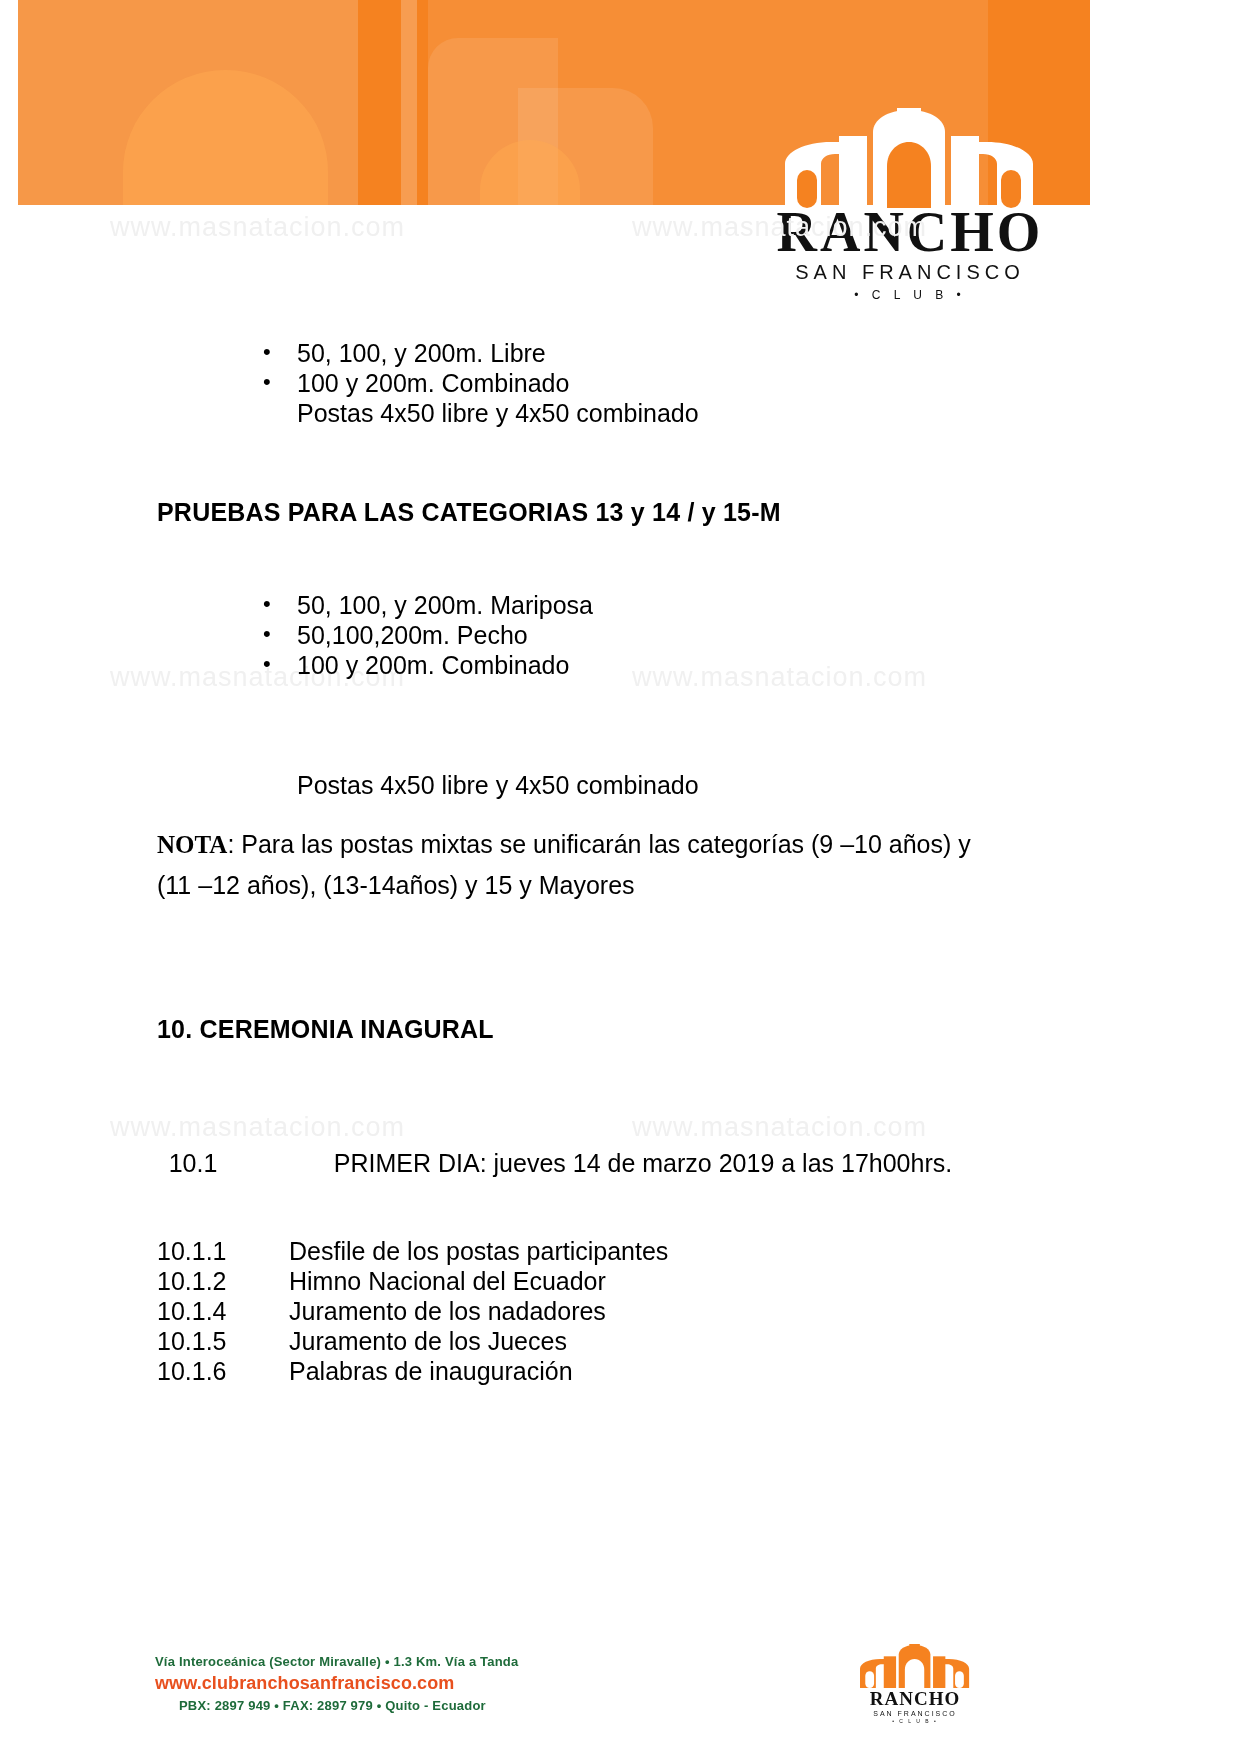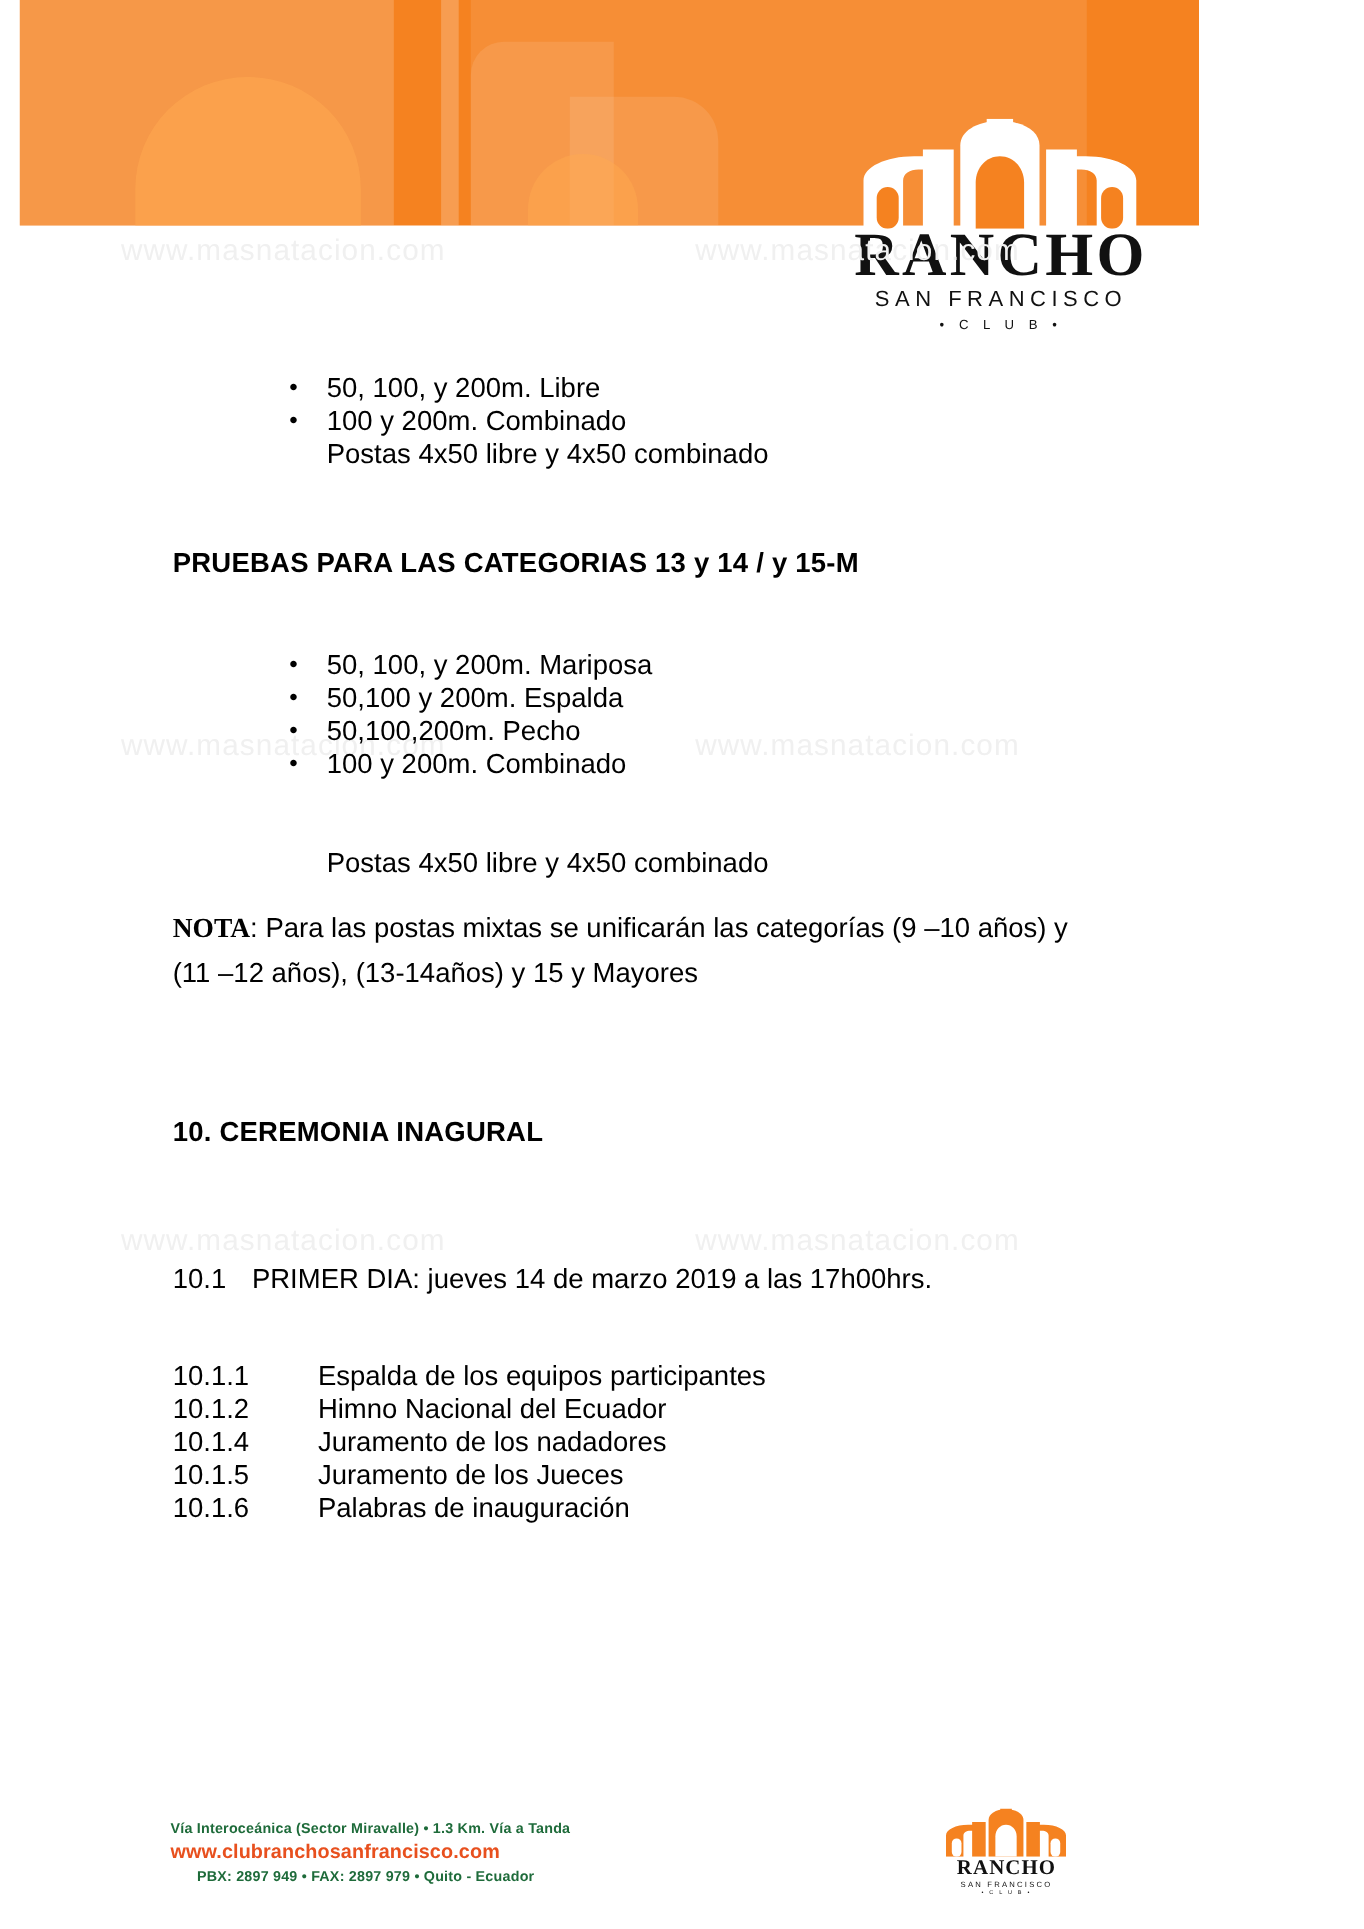--- a/index.html
+++ b/index.html
@@ -323,43 +323,42 @@
         <li> 100 y 200m. Combinado</li>
       </ul>
     <div class="plainline">Postas 4x50 libre y 4x50 combinado</div>
   </div>
 
   <h2 class="section-head blk" style="left:157px; top:497px;">PRUEBAS PARA LAS CATEGORIAS 13 y 14 / y 15-M</h2>
 
   <div class="blk" style="left:255px; top:590px; width:820px;">
     <ul class="bullets" id="category-bullets">
         <li>50, 100, y 200m. Mariposa</li>
-        <li>50,100 y 200m. Espalda</li>
         <li>50,100,200m. Pecho</li>
         <li> 100 y 200m. Combinado</li>
       </ul>
   </div>
 
   <div class="blk plainline" style="left:255px; top:770px; padding-left:42px;">Postas 4x50 libre y 4x50 combinado</div>
 
   <p class="blk nota-para" style="left:157px; top:824px; margin:0;">
     <span class="nota-label">NOTA</span><span>: Para las postas mixtas se unificarán las categorías (9 –10 años) y (11 –12 años), (13-14años) y 15 y Mayores</span>
   </p>
 
   <h2 class="section-head blk" style="left:157px; top:1014px;">10. CEREMONIA INAGURAL</h2>
 
-  <div class="blk numline" style="left:157px; top:1148px; width:900px;">
+  <div class="blk numline" style="left:157px; top:1148px; width:900px;text-align:center;">
     <span class="num" style="width:72px; flex:0 0 72px;">10.1</span>
     <span class="txt">PRIMER DIA: jueves 14 de marzo 2019 a las 17h00hrs.</span>
   </div>
 
   <div class="blk" style="left:157px; top:1236px; width:900px;" id="ceremony-items">
       <div class="numline">
         <span class="num">10.1.1</span>
-        <span class="txt">Espalda de los equipos participantes</span>
+        <span class="txt">Desfile de los postas participantes</span>
       </div>
       <div class="numline">
         <span class="num">10.1.2</span>
         <span class="txt">Himno Nacional del Ecuador</span>
       </div>
       <div class="numline">
         <span class="num">10.1.4</span>
         <span class="txt">Juramento de los nadadores</span>
       </div>
       <div class="numline">

